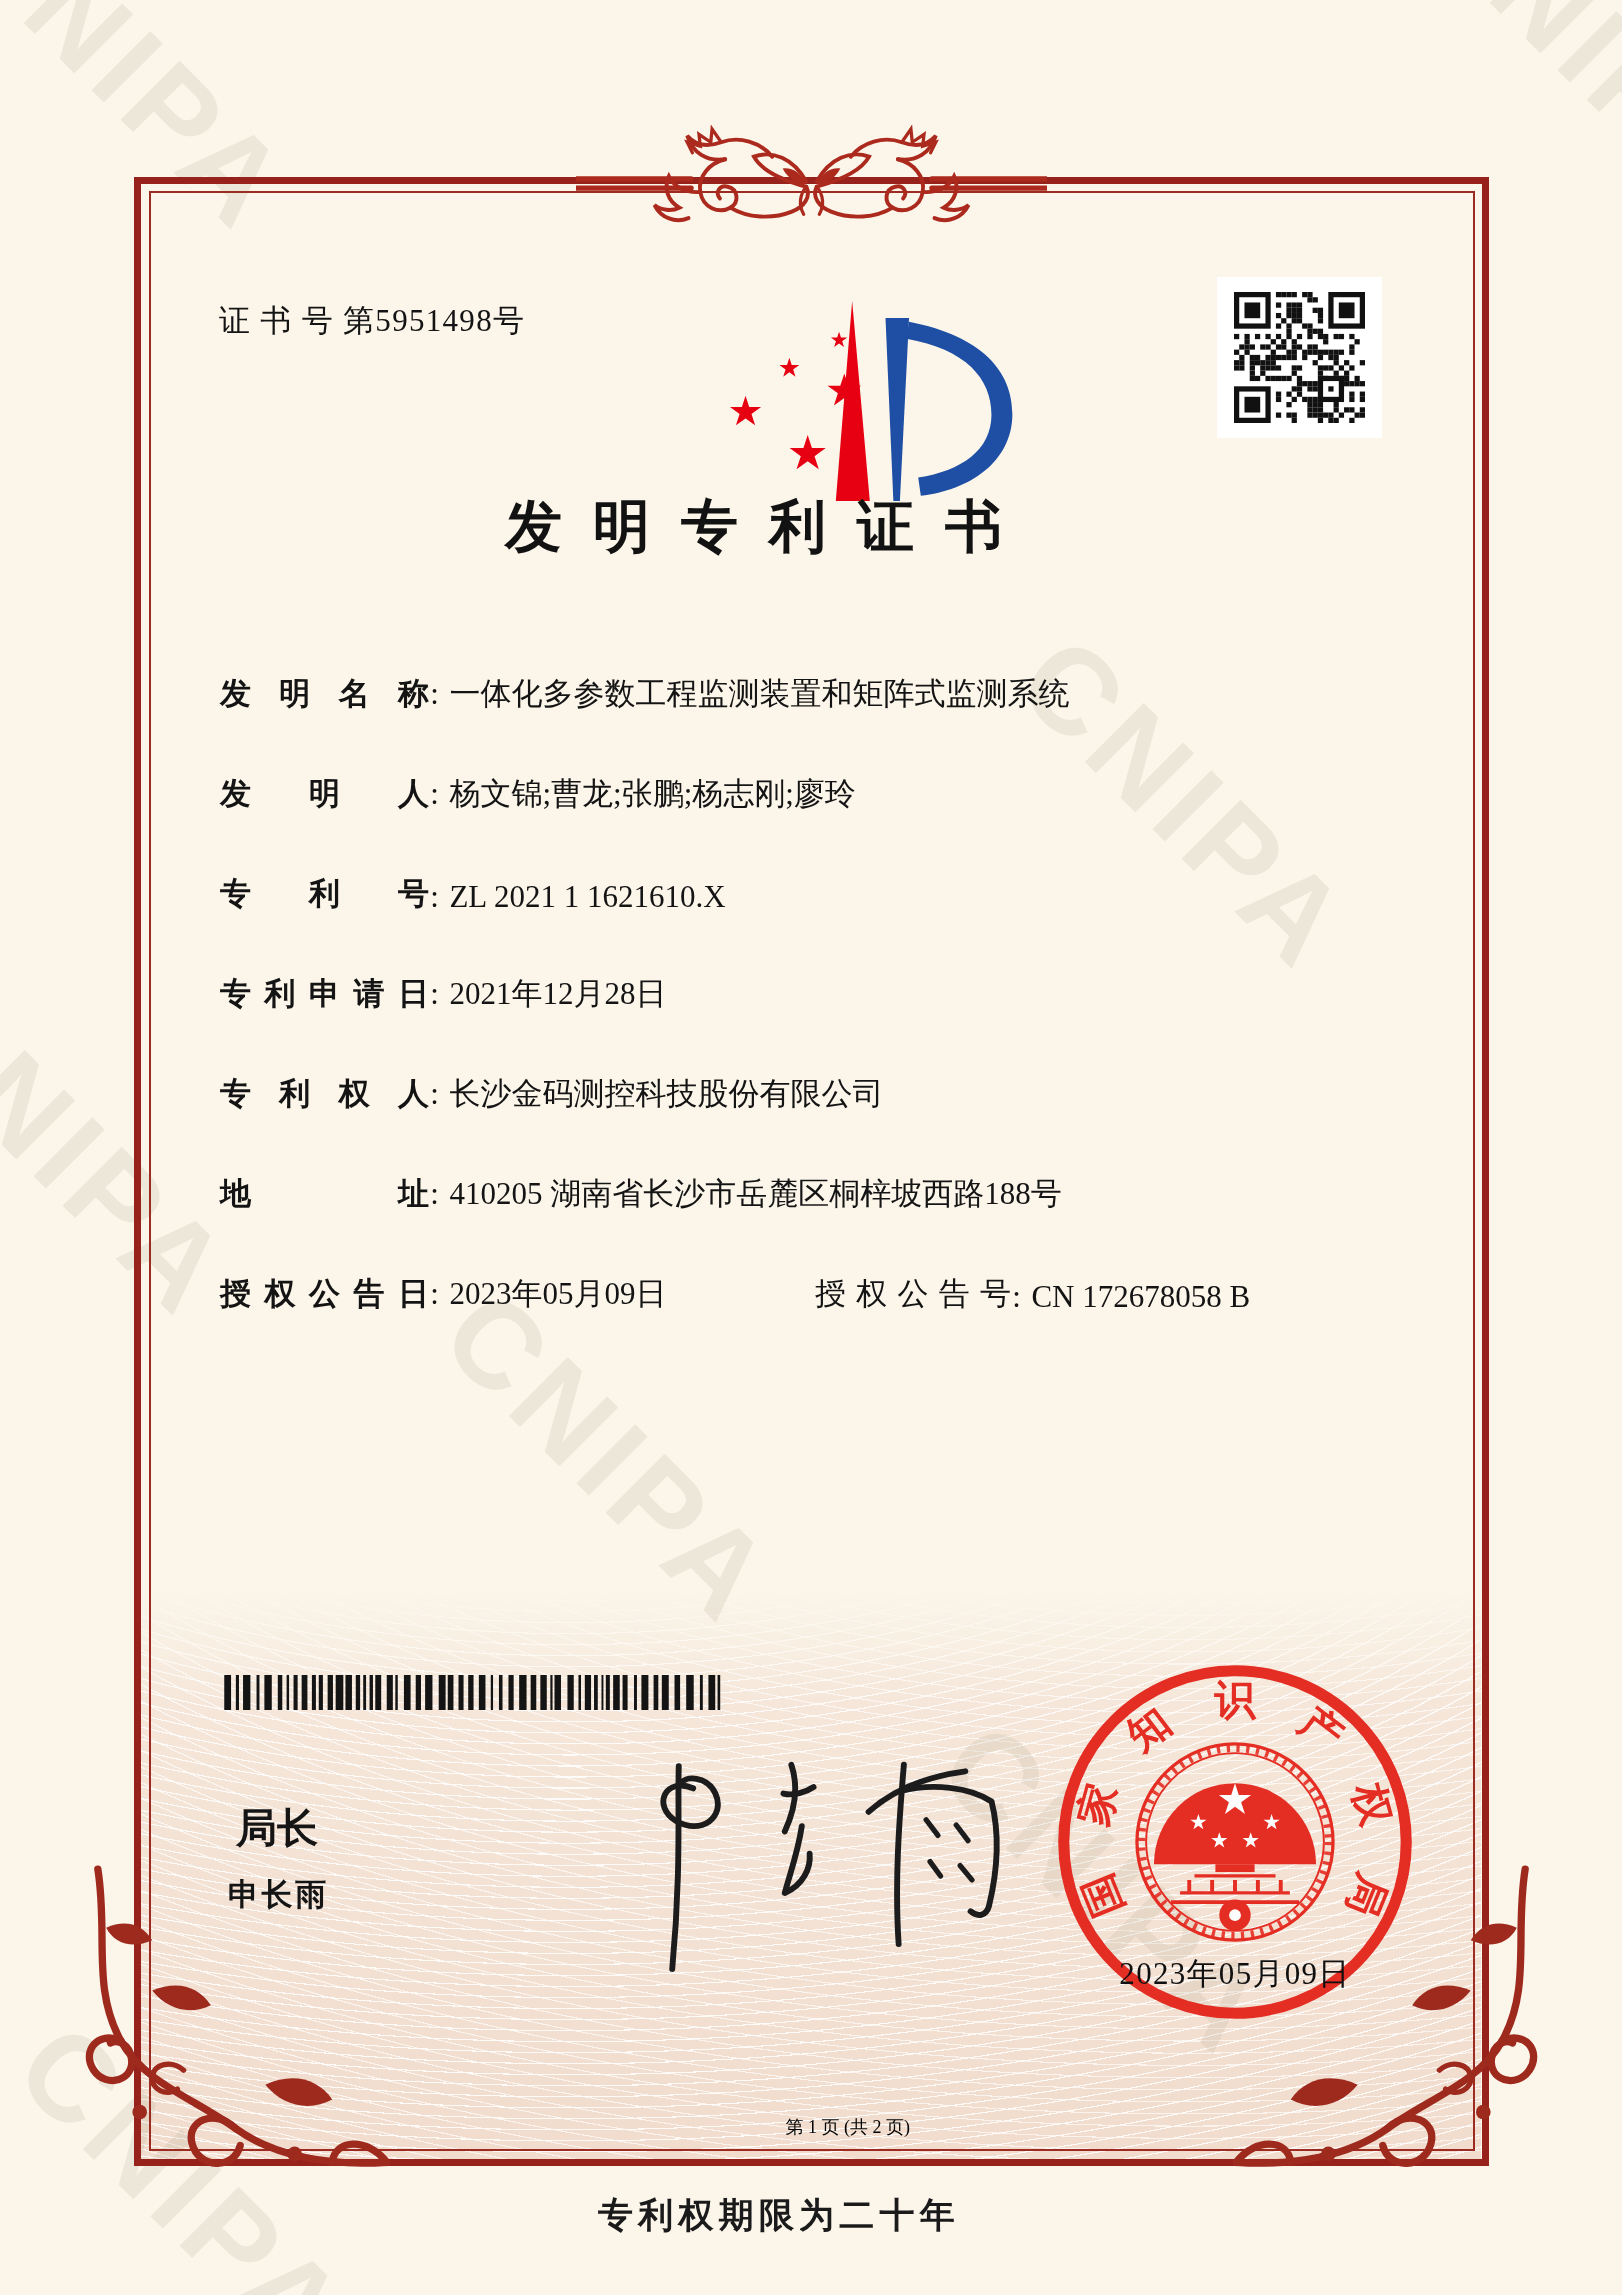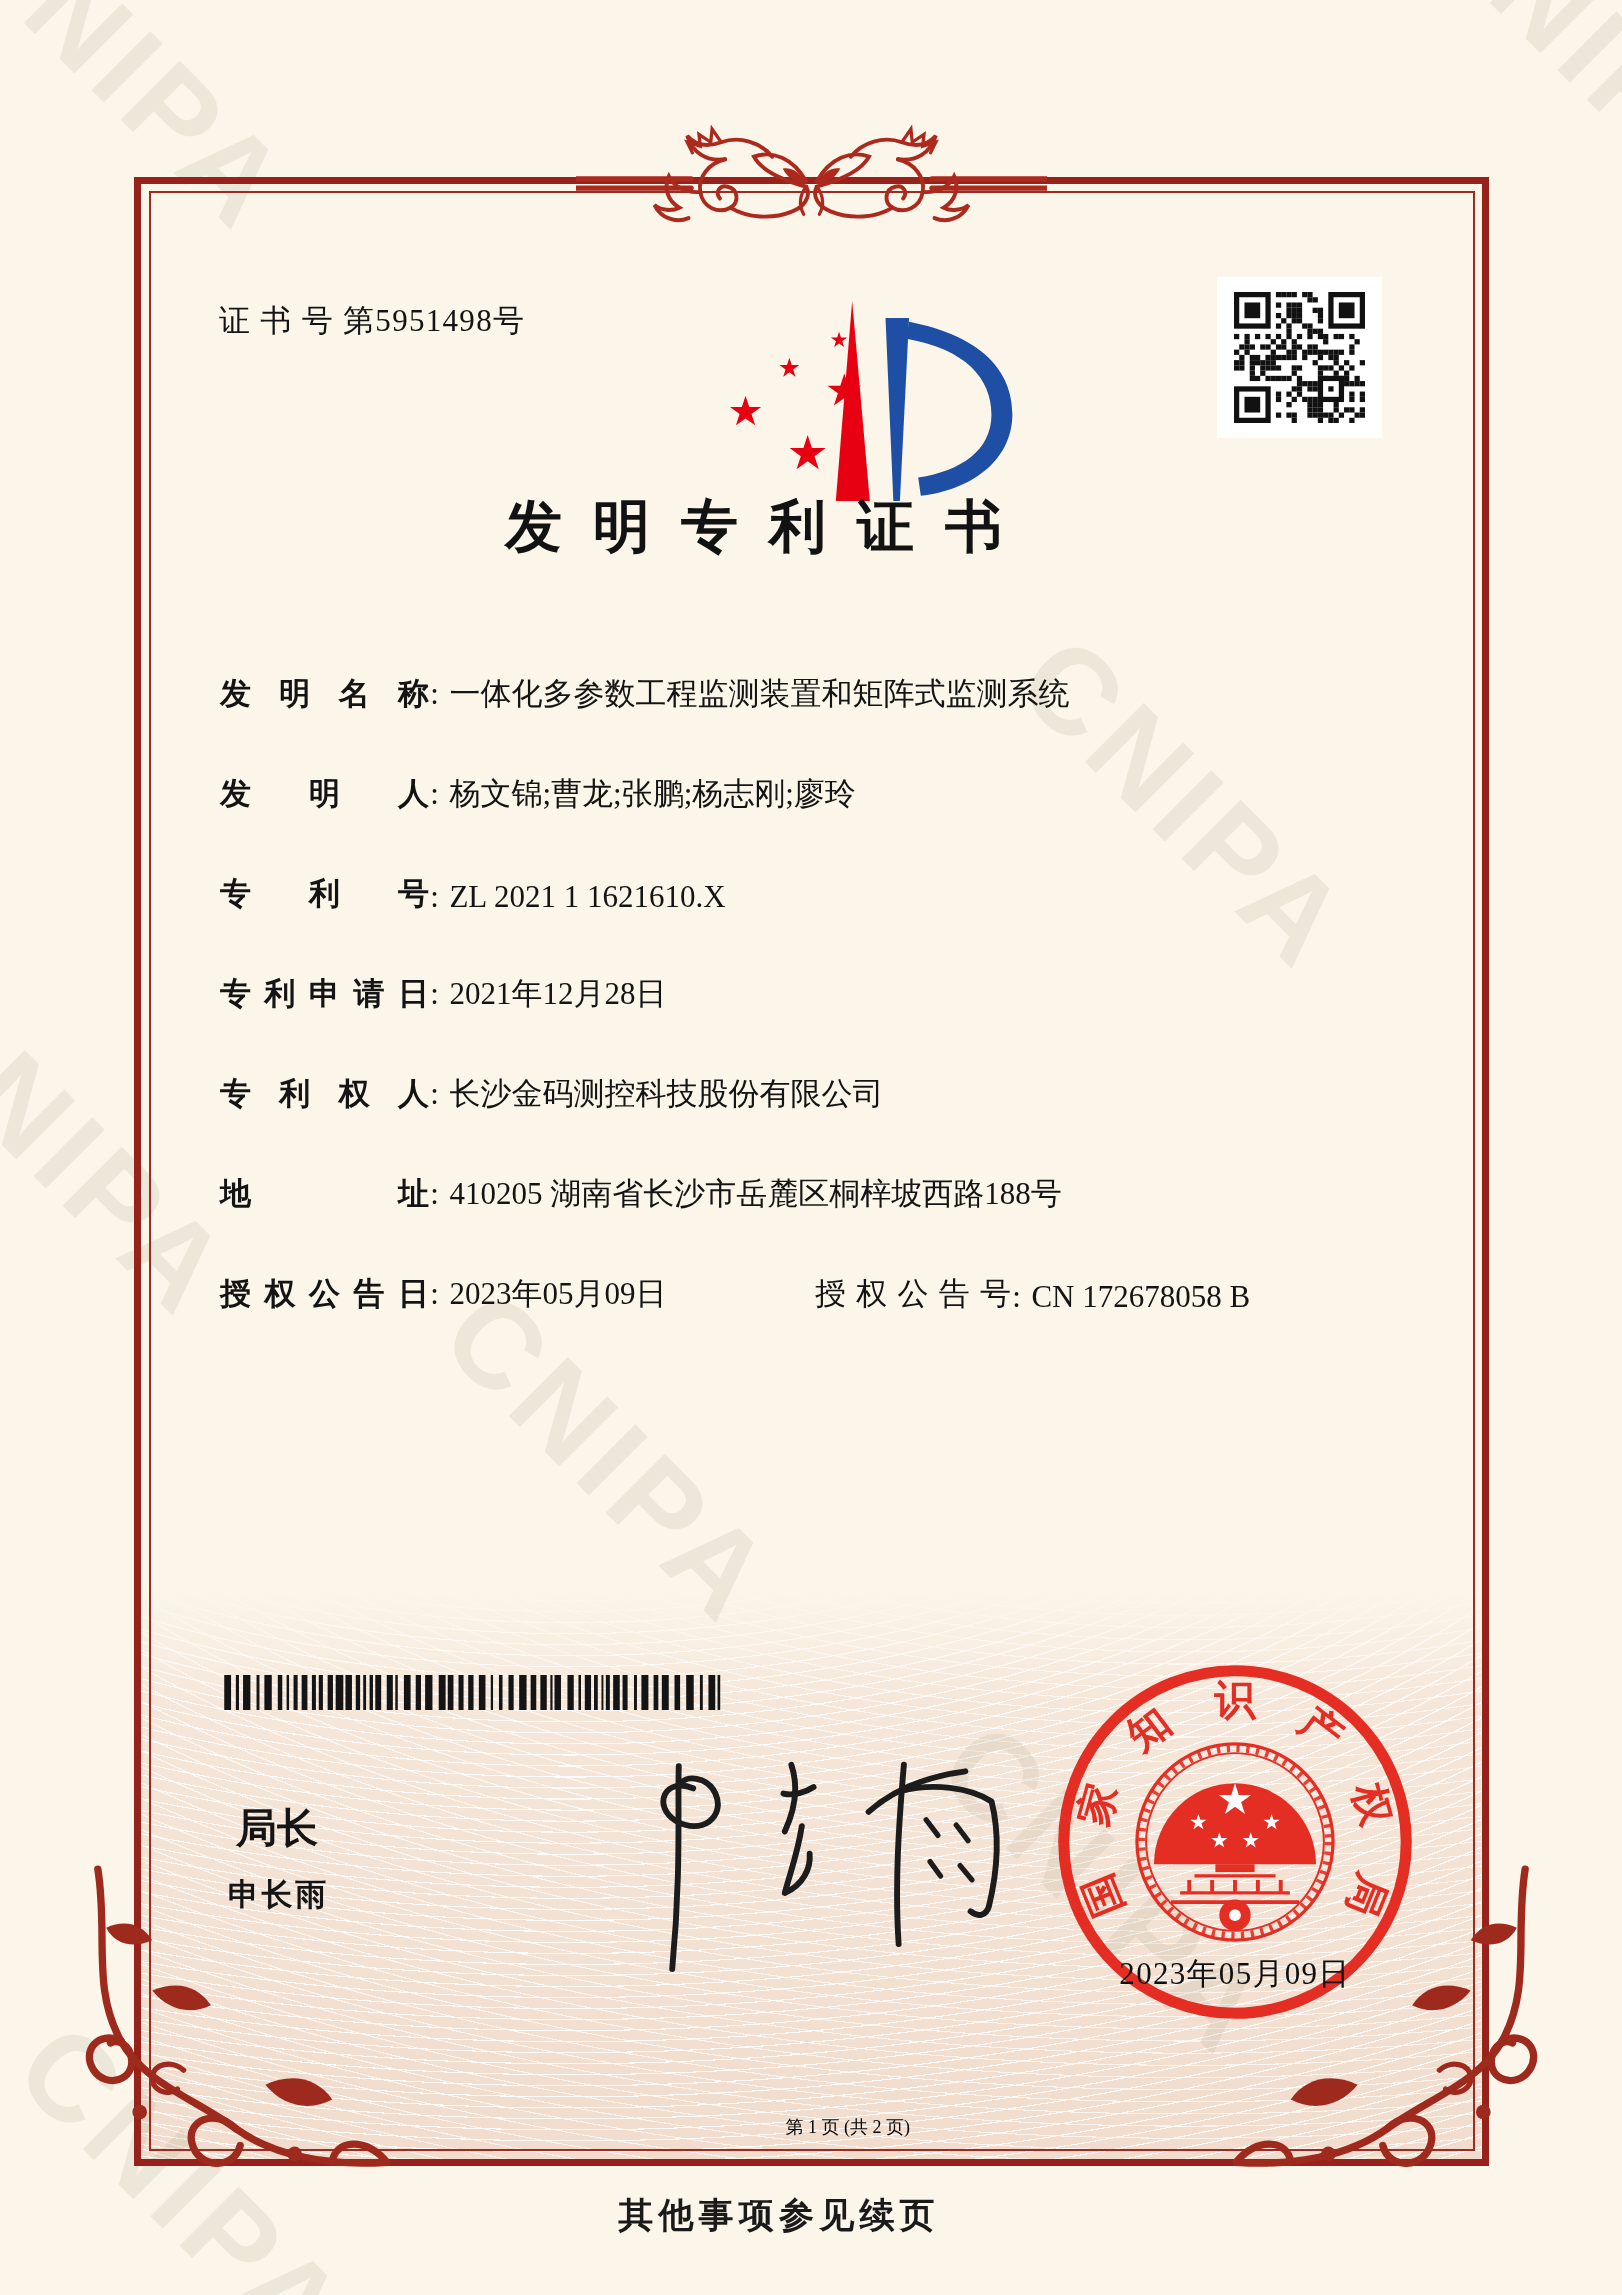--- a/index.html
+++ b/index.html
@@ -518,14 +518,14 @@
         <text class="sealch" transform="translate(0.0,-218.0) rotate(0.0)">识</text>
         <text class="sealch" transform="translate(132.2,-173.3) rotate(37.3)">产</text>
         <text class="sealch" transform="translate(210.2,-57.6) rotate(74.7)">权</text>
         <text class="sealch" transform="translate(202.1,81.7) rotate(112.0)">局</text>
       </g>
   </g>
 </svg>
 <div class="seal-date">2023年05月09日</div>
 
 <div class="pagenum">第 1 页 (共 2 页)</div>
-<div class="bottomnote">其他事项参见续页</div>
+<div class="bottomnote">专利权期限为二十年</div>
 
 
 </body></html>

